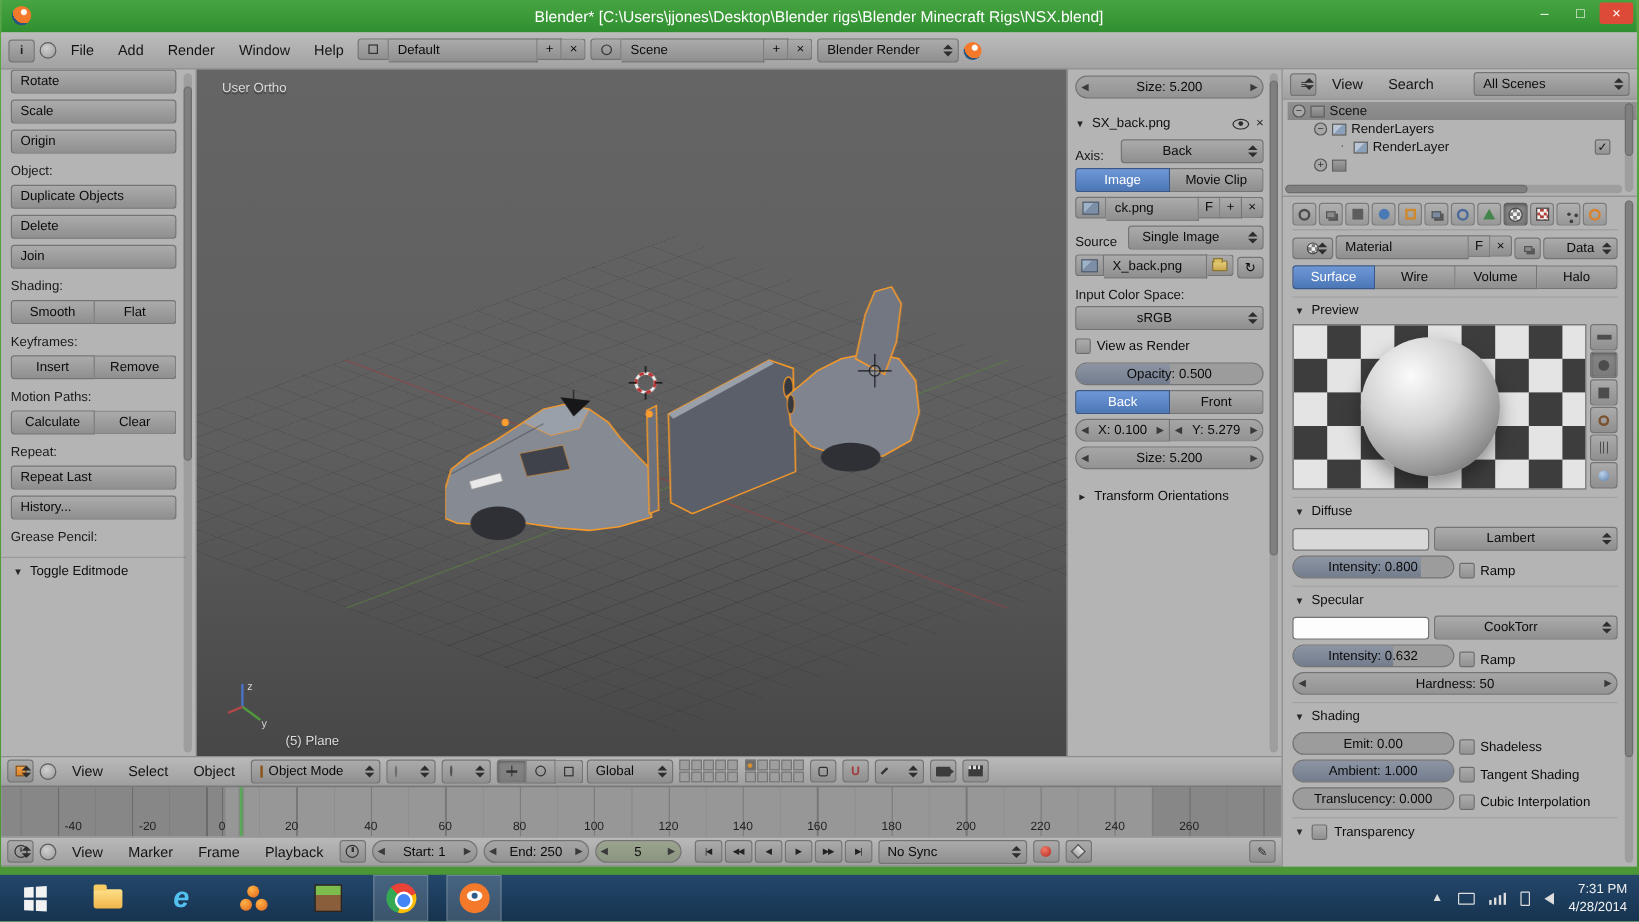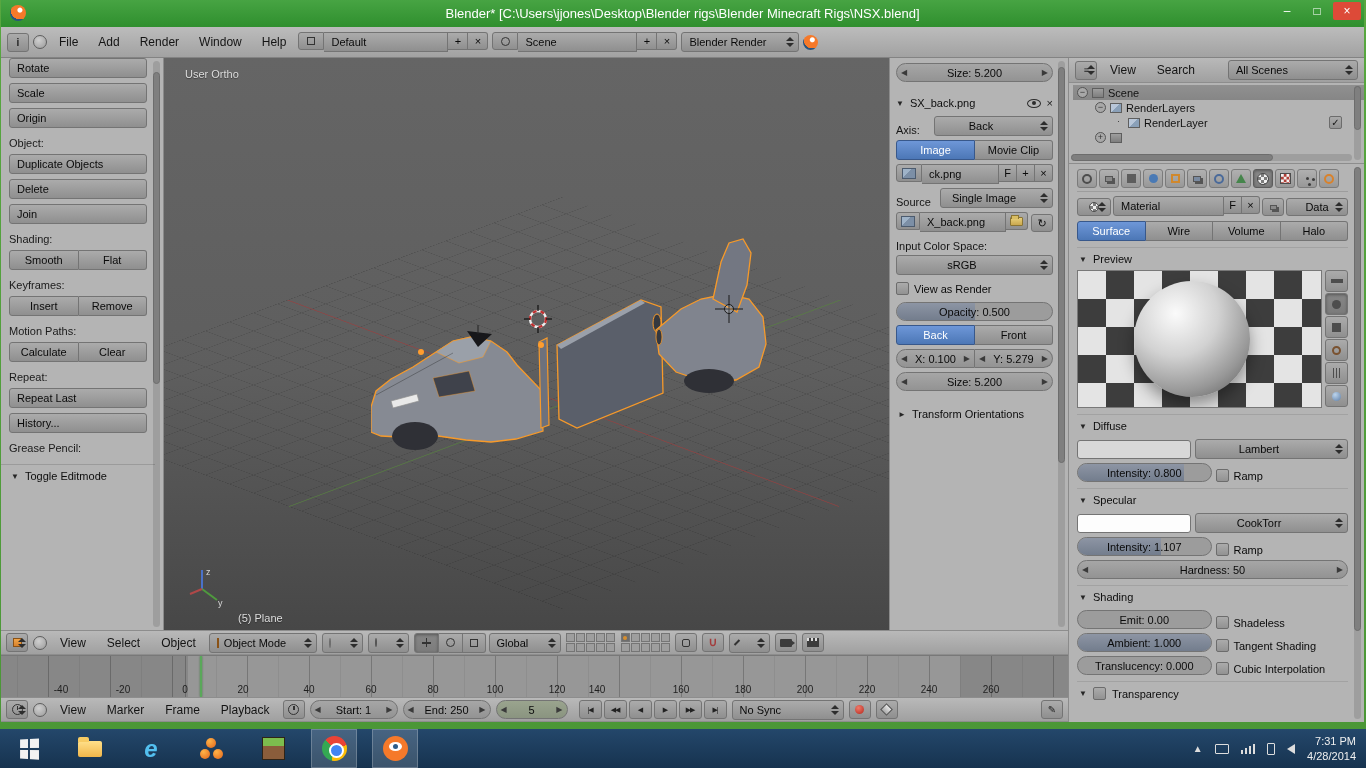--- a/index.html
+++ b/index.html
@@ -492,21 +492,21 @@
       <div class="range-dim" style="left:959px;right:0"></div>
       <span class="tick-label" style="left:60px">-40</span>
       <span class="tick-label" style="left:122px">-20</span>
       <span class="tick-label" style="left:184px">0</span>
       <span class="tick-label" style="left:242px">20</span>
       <span class="tick-label" style="left:308px">40</span>
       <span class="tick-label" style="left:370px">60</span>
       <span class="tick-label" style="left:432px">80</span>
       <span class="tick-label" style="left:494px">100</span>
       <span class="tick-label" style="left:556px">120</span>
-      <span class="tick-label" style="left:596px">140</span>
+      <span class="tick-label" style="left:618px">140</span>
       <span class="tick-label" style="left:680px">160</span>
       <span class="tick-label" style="left:742px">180</span>
       <span class="tick-label" style="left:804px">200</span>
       <span class="tick-label" style="left:866px">220</span>
       <span class="tick-label" style="left:928px">240</span>
       <span class="tick-label" style="left:990px">260</span>
       <div class="playhead" style="left:199px"></div>
     </div>
 
     <div id="theader" class="editor-header">
@@ -538,21 +538,21 @@
           <span class="ar">▶</span>
         </span>
       <span style="display:flex;gap:2px;margin-left:6px">
         <span class="pbtn">|◀</span>
         <span class="pbtn">◀◀</span>
         <span class="pbtn">◀</span>
         <span class="pbtn">▶</span>
         <span class="pbtn">▶▶</span>
         <span class="pbtn">▶|</span>
       </span>
-      <span class="btn dd" style="width:112px;justify-content:flex-start">
+      <span class="btn dd" style="width:124px;justify-content:flex-start">
           <span>No Sync</span>
           <i class="spin"></i>
         </span>
       <span class="hicon recbtn">
           <span class="dot"></span>
         </span>
       <span class="hicon">
           <span class="keyic"></span>
         </span>
       <span class="hicon" style="margin-left:auto">
@@ -732,21 +732,21 @@
       <div class="row">
         <span class="swatch" style="background:#fdfdfd"></span>
         <span class="btn dd">
             <span>CookTorr</span>
             <i class="spin"></i>
           </span>
       </div>
       <div class="row">
         <span class="sliderw">
             <span class="fill" style="width:63%"></span>
-            <span class="lab">Intensity: 1.107</span>
+            <span class="lab">Intensity: 0.632</span>
           </span>
         <span class="chk">
             <span class="chkbox"></span>
             <span>Ramp</span>
           </span>
       </div>
       <div class="numf" style="margin-top:4px">
           <span class="al">◀</span>
           <span class="lab">Hardness: 50</span>
           <span class="ar">▶</span>

